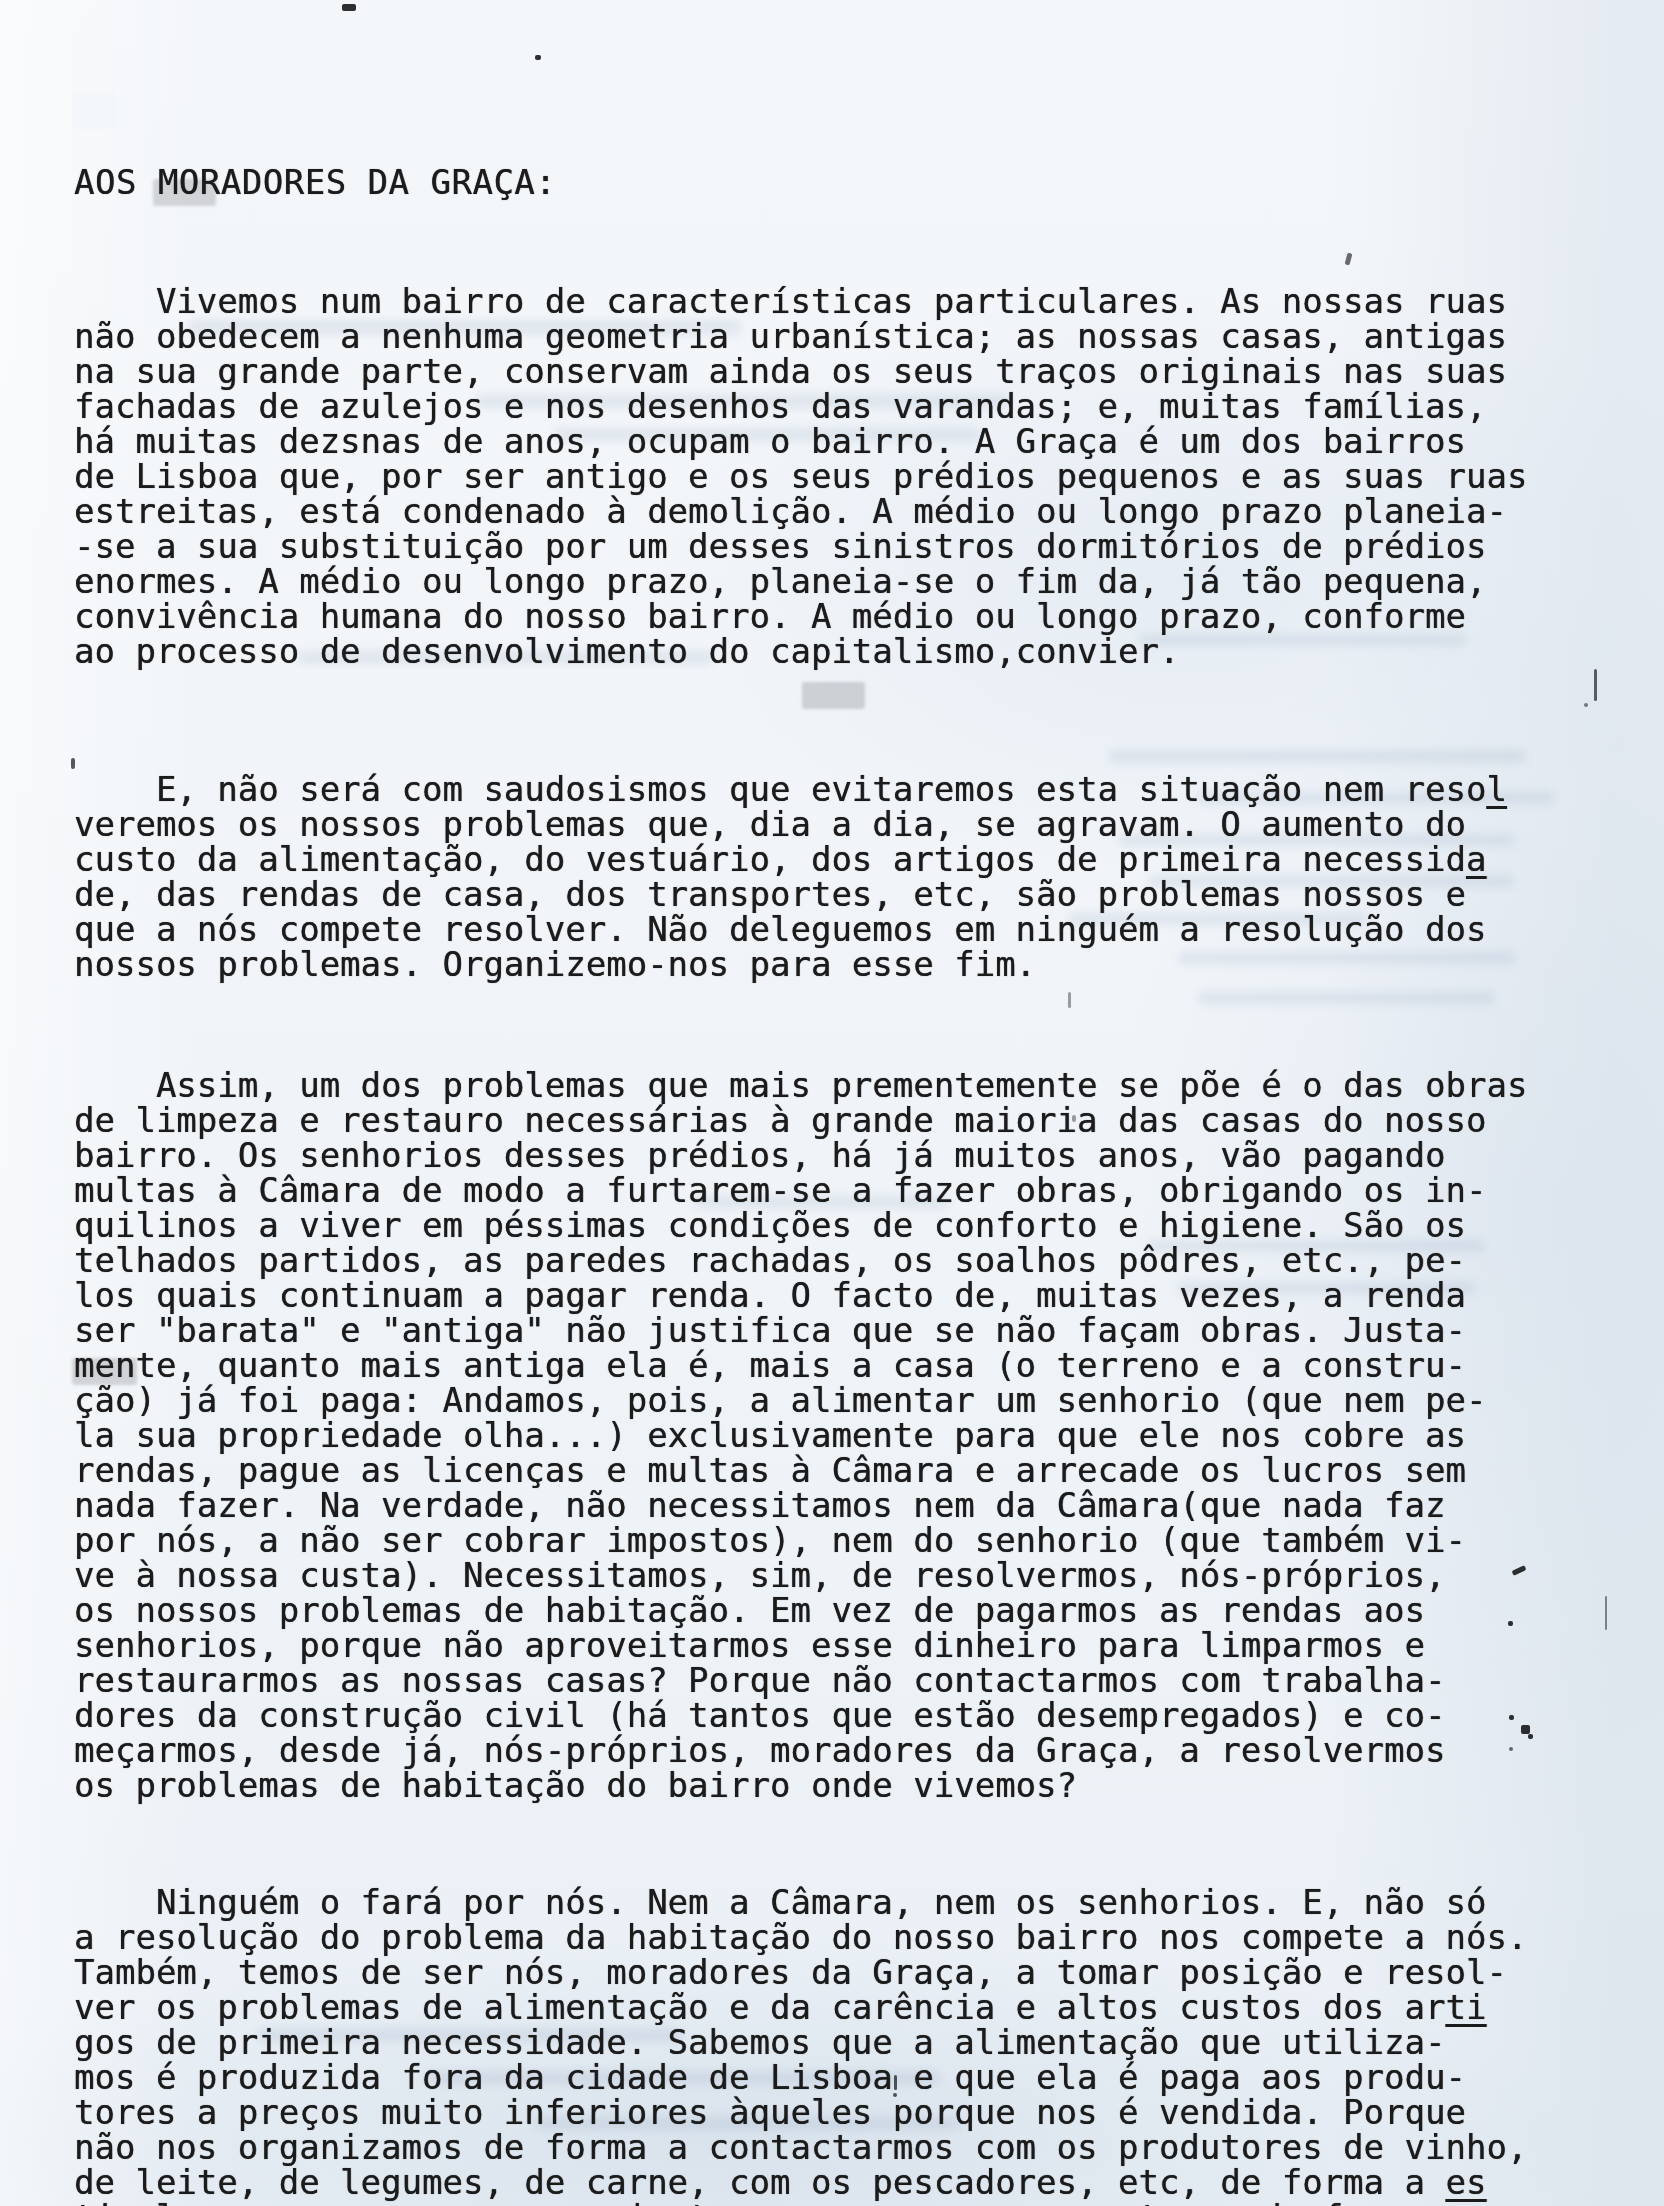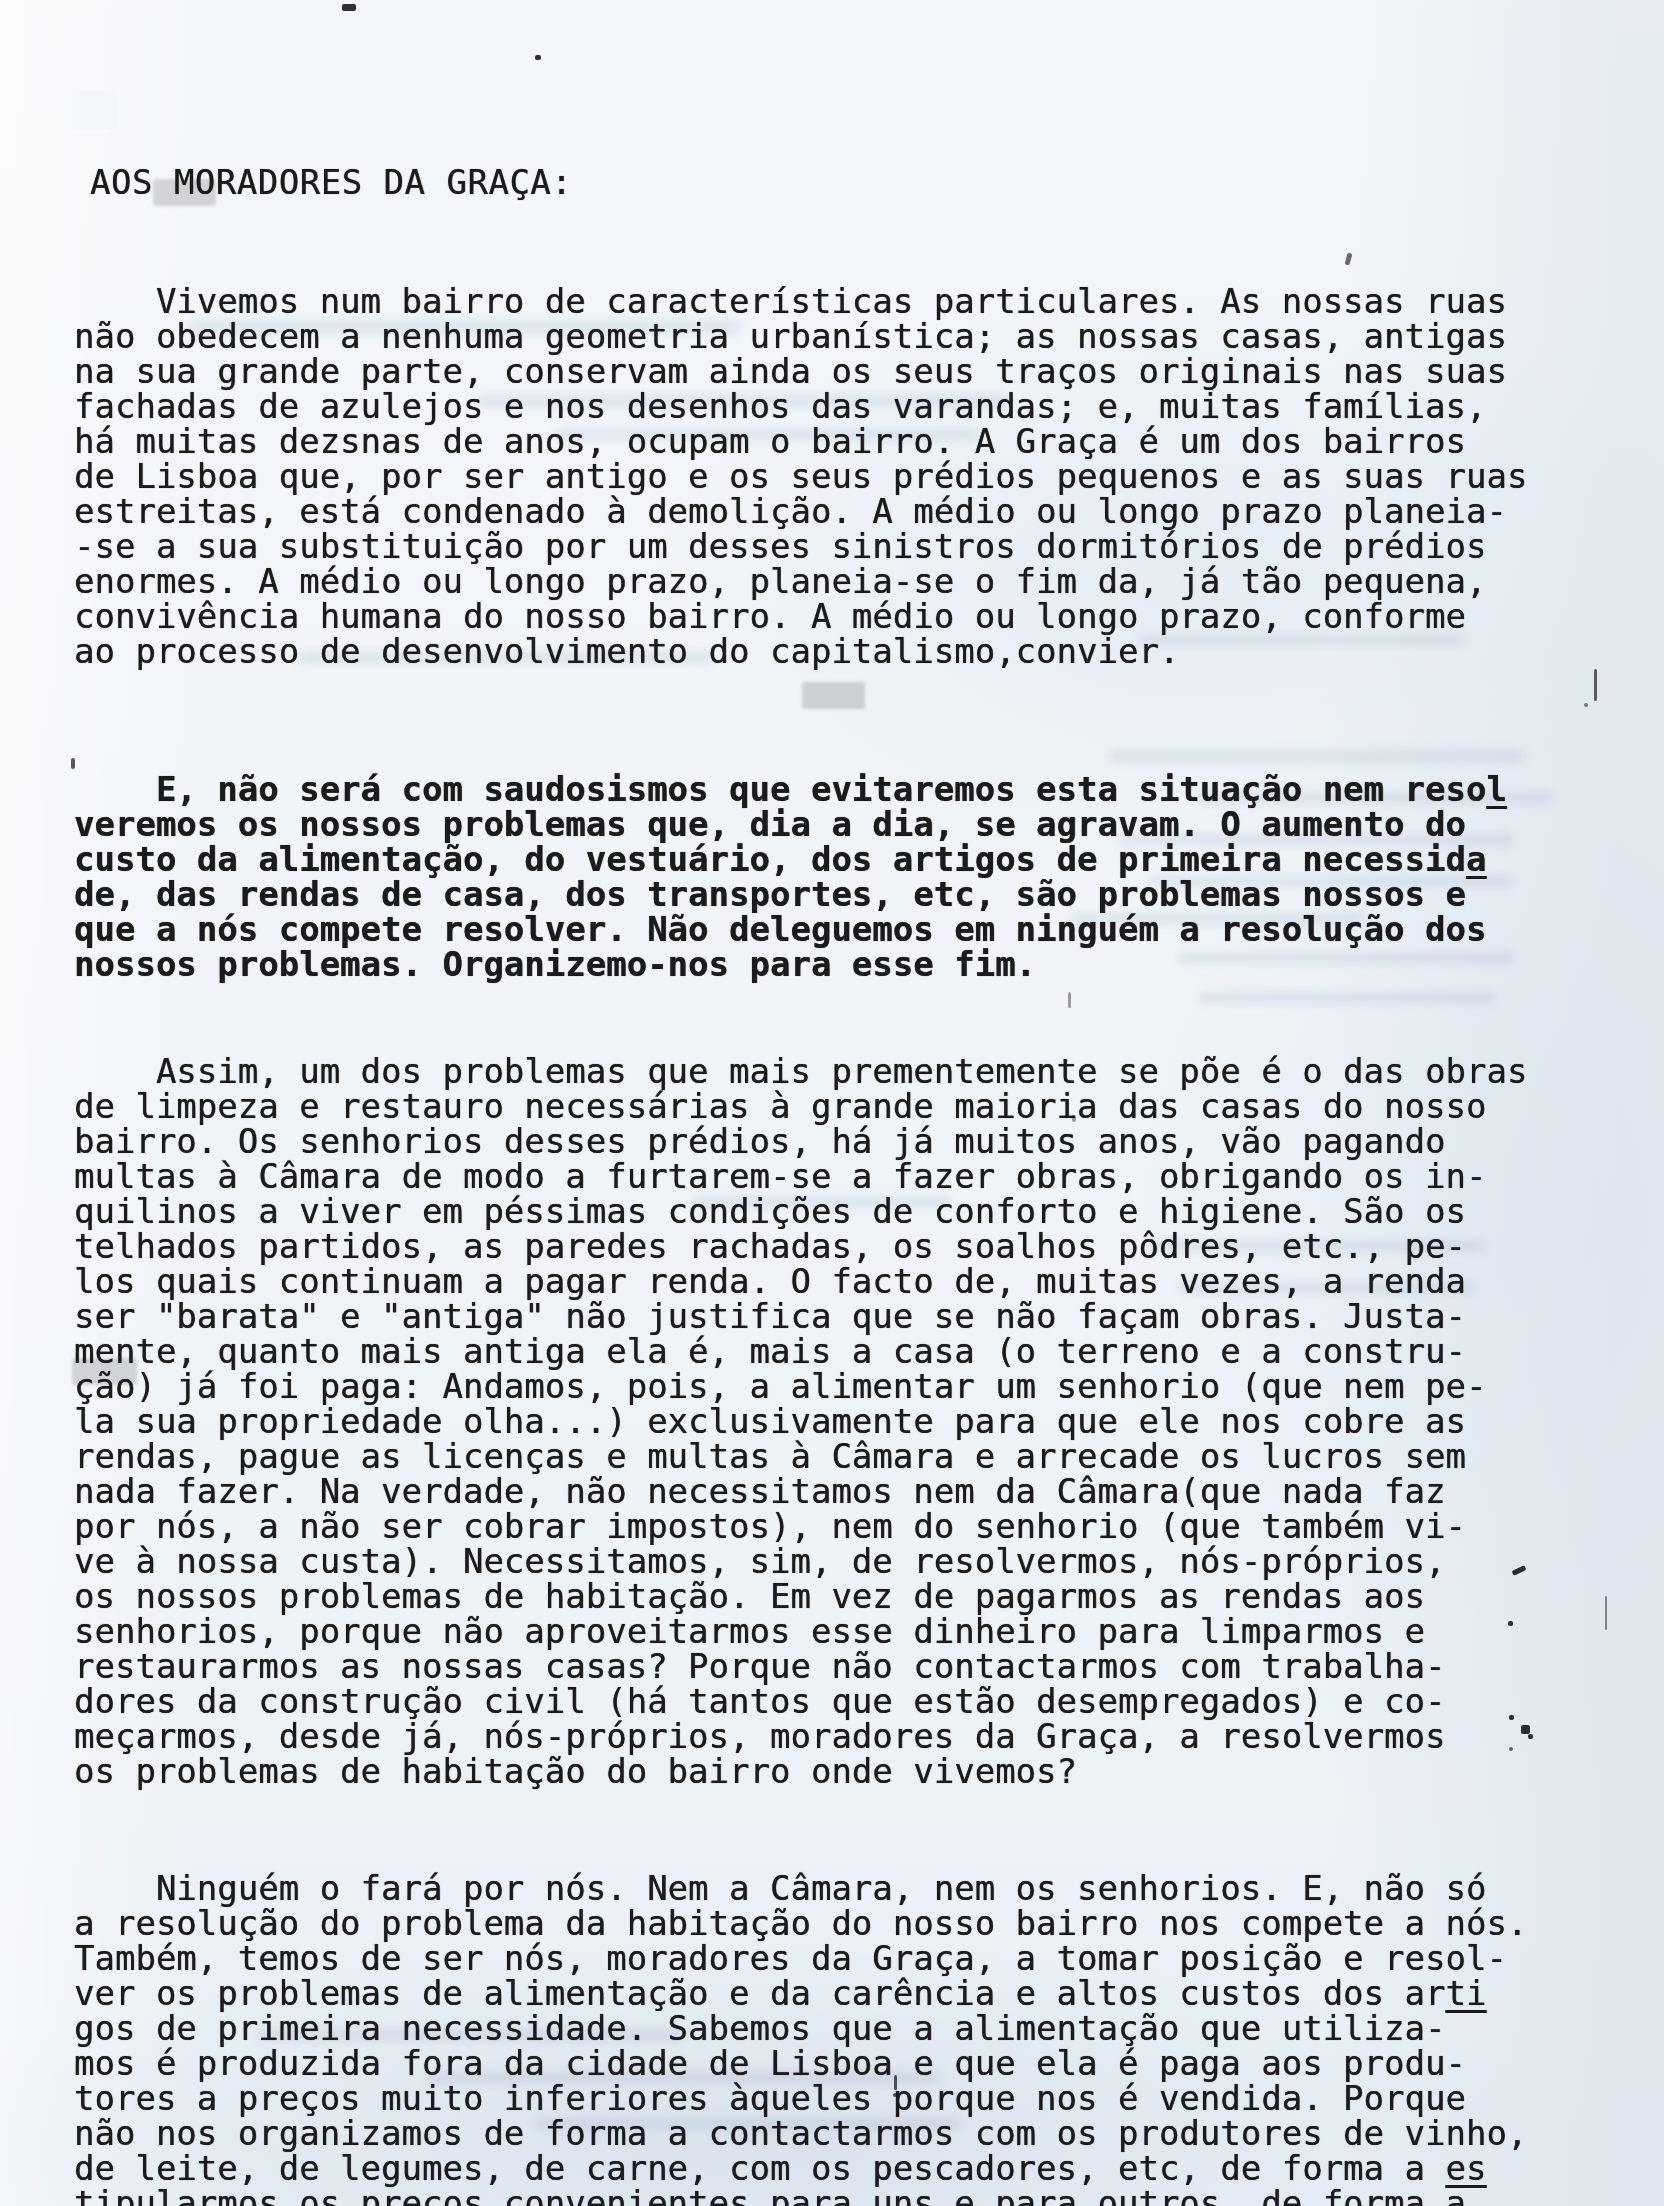--- a/index.html
+++ b/index.html
@@ -16,24 +16,24 @@
     font-family:"DejaVu Sans Mono", monospace;
     font-size:34px;
     line-height:35px;
     color:#1b1b1b;
   }
   .textcol{
     position:absolute;left:74px;top:95px;right:20px;
     white-space:pre;
     text-shadow:0 0 1px rgba(25,25,25,0.6), 0.4px 0 0 rgba(25,25,25,0.45);
   }
-  .doc-title{margin:0 0 14px 16px;font-size:34px;font-weight:normal;letter-spacing:0.5px;}
+  .doc-title{margin:0 0 14px 0;font-size:34px;font-weight:normal;letter-spacing:0.5px;}
   .para{margin:0;}
   .para.gap-a{margin-bottom:33px;}
-  .para.gap-b{margin-bottom:2px;font-weight:bold;}
+  .para.gap-b{margin-bottom:16px;}
   .para.gap-c{margin-bottom:12px;}
   .line{height:35px;}
   u{text-decoration-thickness:2.5px;text-underline-offset:5px;}
   
   .fade-patch{position:absolute;pointer-events:none;}
   
   .overtype-smudge{position:absolute;background:rgba(30,30,40,0.16);filter:blur(1.5px);border-radius:3px;pointer-events:none;}
   
   .bleed{position:absolute;background:rgba(110,132,168,0.13);filter:blur(4px);border-radius:8px;pointer-events:none;}
   

